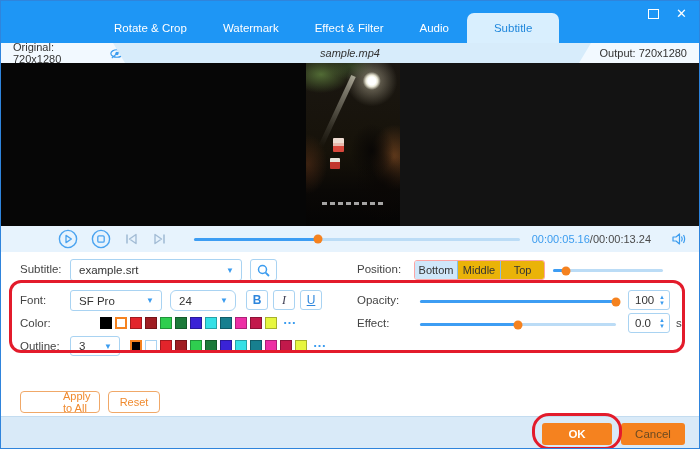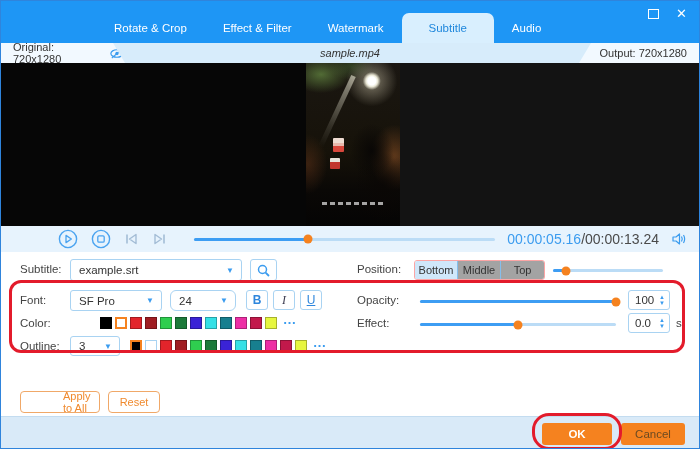--- a/index.html
+++ b/index.html
@@ -45,35 +45,35 @@
   .video-subline { position:absolute; left:17%; bottom:13%; width:66%; height:3px; opacity:.75;
     background:repeating-linear-gradient(90deg, rgba(255,255,255,.85) 0 5px, rgba(255,255,255,0) 5px 8px); }
 
   
   .playrow { position:absolute; left:0; top:225px; width:100%; height:26px; background:#E7F3FD; display:flex; align-items:center; }
   .playrow svg { flex:none; }
   .pr-icon { margin-right:13px; }
   .timeline { position:relative; flex:1; height:3px; background:#BBDCF6; border-radius:2px; margin:0 12px 0 14px; }
   .timeline .fill { position:absolute; left:0; top:0; height:100%; background:#3D9DF3; border-radius:2px; }
   .timeline .thumb { position:absolute; top:50%; width:9px; height:9px; background:#F5821F; border-radius:50%; transform:translate(-50%,-50%); }
-  .timecode { font-size:14px; white-space:nowrap; margin-right:12px; }
+  .timecode { font-size:11px; white-space:nowrap; margin-right:20px; }
   .timecode .cur { color:#3B9CEF; }
   .timecode .tot { color:#4a4a4a; }
 
   
   .content { position:absolute; left:1px; top:251px; width:100%; height:116px; background:#fff; }
   .row { position:absolute; left:0; width:100%; }
   .lbl { position:absolute; font-size:11.5px; color:#444; }
   .box { border:1px solid #A9D3F2; border-radius:3px; background:#fff; position:absolute; display:flex; align-items:center; font-size:11.5px; color:#333; }
   .dd .caret { margin-left:auto; color:#3B9CEF; font-size:8px; padding-right:7px; }
   .dd span.val { padding-left:8px; }
   .annotation-box { position:absolute; left:7px; top:28px; width:676px; height:73px; border:3px solid #E31B2B; border-radius:12px; pointer-events:none; z-index:5; }
 
   .seg-group { position:absolute; display:flex; height:20px; border:1px solid #fca5a5; border-radius:3px; overflow:hidden; }
-  .seg { width:43px; text-align:center; line-height:18px; font-size:11px; color:#333; background:#a3a3a3; border-right:1px solid #85BEEC; }
+  .seg { width:43px; text-align:center; line-height:18px; font-size:11px; color:#333; background:#eab308; border-right:1px solid #85BEEC; }
   .seg:last-child { border-right:none; }
   .seg.selected { background:#CFE7FA; }
 
   .slider { position:absolute; height:3px; background:#BBDCF6; border-radius:2px; top:50%; }
   .slider .fill { position:absolute; left:0; top:0; height:100%; background:#3D9DF3; border-radius:2px; }
   .slider .thumb { position:absolute; top:50%; width:9px; height:9px; background:#F5821F; border-radius:50%; transform:translate(-50%,-50%); }
 
   .style-btn { width:22px; height:20px; justify-content:center; font-size:12px; }
   .b-glyph { font-weight:bold; color:#2E86DC; }
   .i-glyph { font-style:italic; font-family:"Liberation Serif", serif; color:#3c3c50; }
@@ -99,24 +99,24 @@
   .ok-annotation { position:absolute; left:531px; top:-4px; width:90px; height:37px; border:3px solid #E31B2B; border-radius:17px; pointer-events:none; }
 </style>
 </head>
 <body>
 
 <div class="window">
 
   <div class="titlebar">
     <div class="tabs">
       <div class="tab">Rotate &amp; Crop</div>
+      <div class="tab">Watermark</div>
       <div class="tab">Effect &amp; Filter</div>
-      <div class="tab">Watermark</div>
+      <div class="tab">Audio</div>
       <div class="tab active">Subtitle</div>
-      <div class="tab">Audio</div>
     </div>
     <div class="win-controls">
       <div class="btn-max"></div>
       <div class="btn-close">✕</div>
     </div>
   </div>
 
   <div class="infobar">
     <div class="info-center">sample.mp4</div>
     <div class="info-left">

